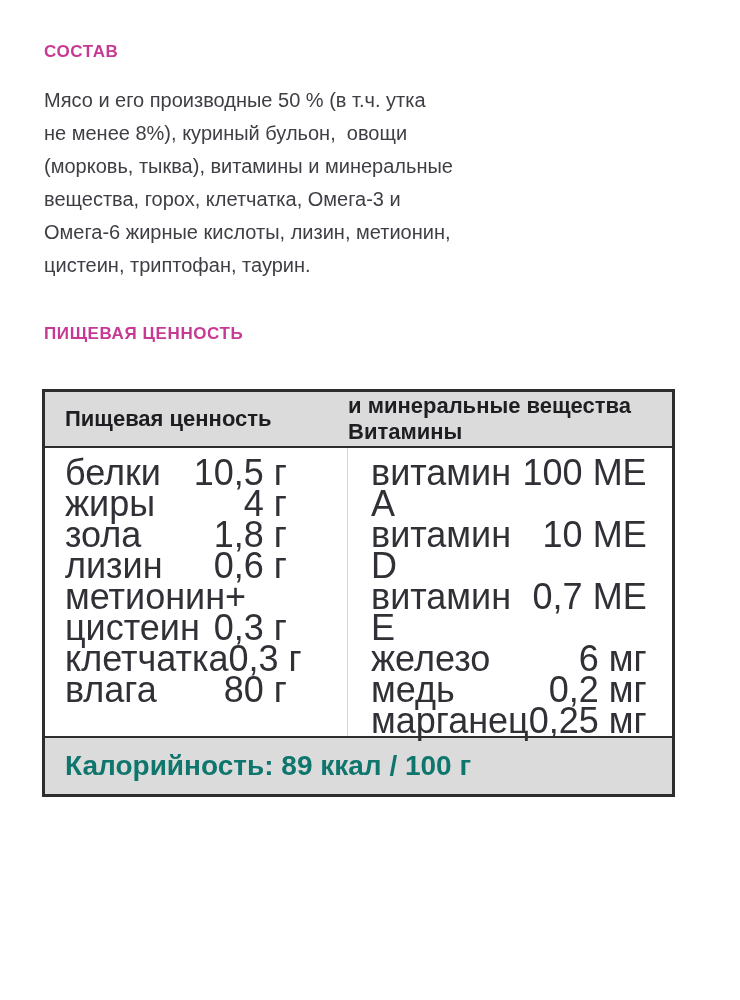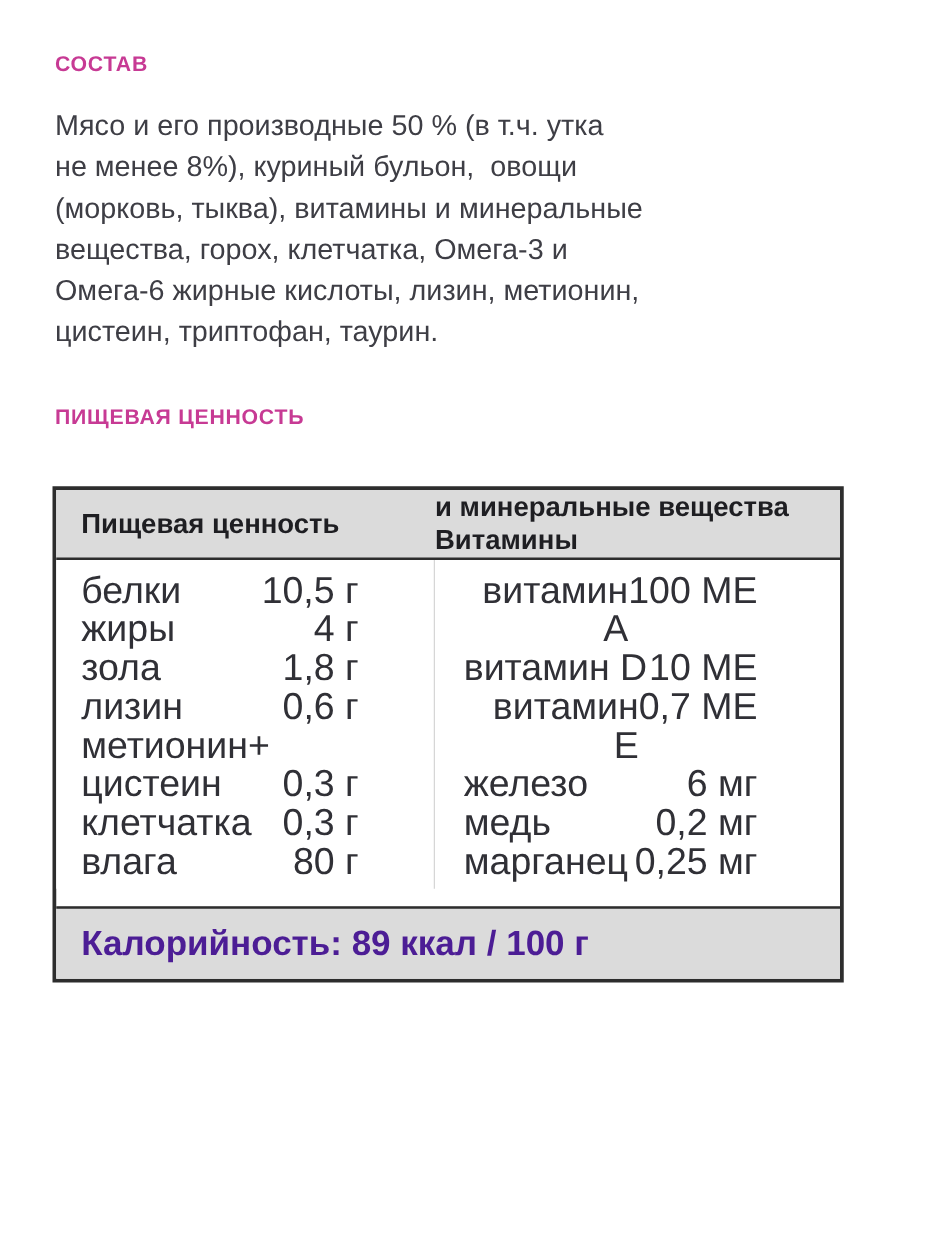--- a/index.html
+++ b/index.html
@@ -24,21 +24,21 @@
     letter-spacing: 0.6px;
     color: #C73A94;
   }
   .composition-title { top: 42px; }
   .nutrition-title  { top: 324px; }
 
   .composition-text {
     position: absolute;
     left: 44px;
     top: 84px;
-    font-size: 23px;
+    font-size: 20px;
     line-height: 33px;
     color: #3E3E45;
   }
   .composition-text .line { white-space: pre; }
 
   .nutrition-table {
     position: absolute;
     left: 42px;
     top: 389px;
     width: 633px;
@@ -61,22 +61,21 @@
     box-sizing: border-box;
     padding-left: 20px;
     flex-shrink: 0;
   }
   .h-right { line-height: 26px; }
 
   .t-body {
     display: flex;
     min-height: 263px;
     background: #ffffff;
-    font-size: 30px;
-    text-align: right;
+    font-size: 36px;
   }
   .col {
     box-sizing: border-box;
     padding-top: 9px;
   }
   .col-left {
     width: 303px;
     flex-shrink: 0;
     border-right: 1px solid #D6D6D6;
     padding-left: 20px;
@@ -95,22 +94,21 @@
 
   .t-footer {
     display: flex;
     align-items: center;
     background: #DBDBDB;
     border-top: 2px solid #2D2D2D;
     height: 56px;
     padding-left: 20px;
     font-size: 28px;
     font-weight: bold;
-    color: #4c1d95;
-    margin-top: 14px;
+    color: #0f766e;
   }
 </style>
 </head>
 <body>
 
 <div class="page">
 
   <h2 class="section-title composition-title">СОСТАВ</h2>
 
   <div class="composition-text">

